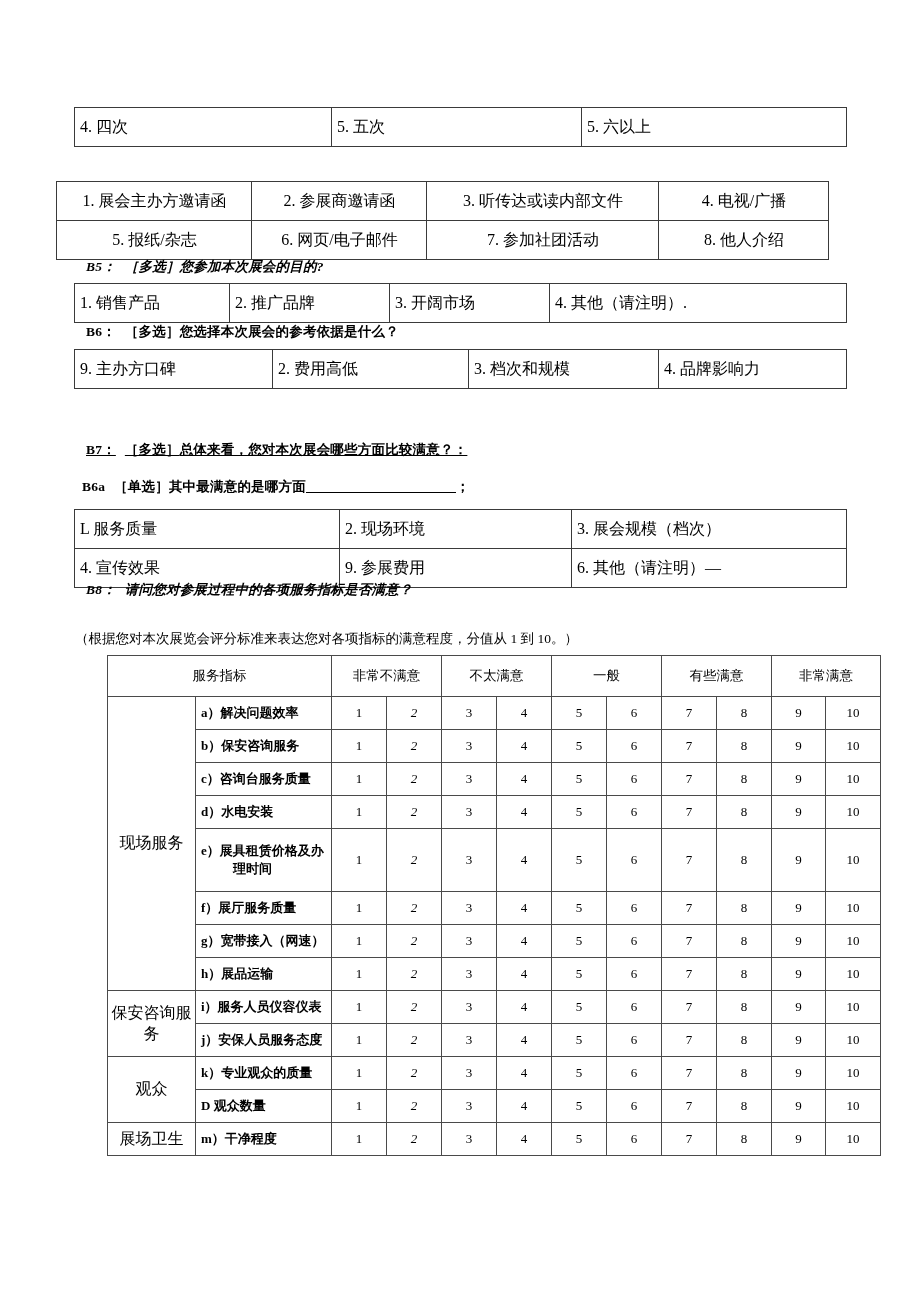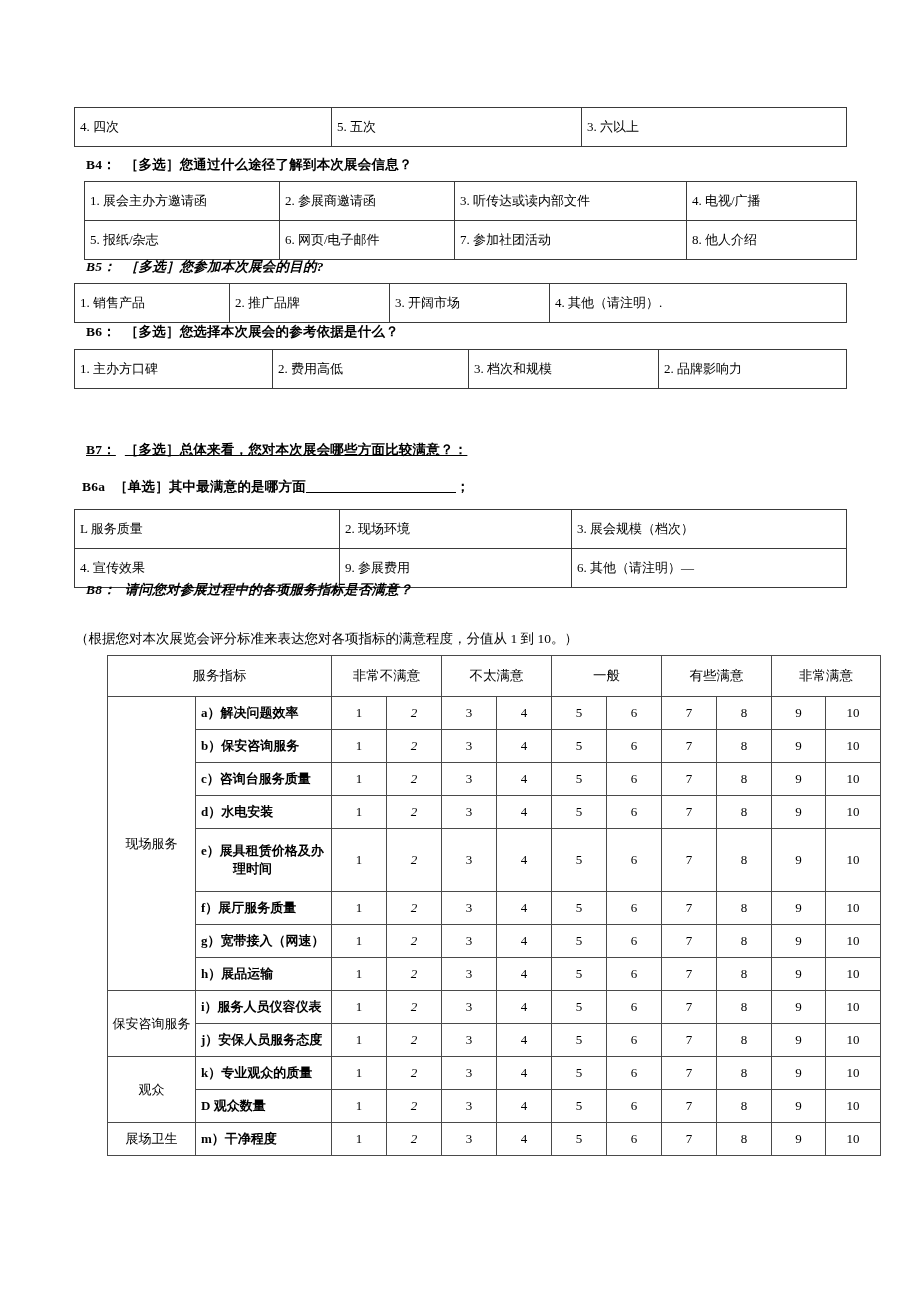--- a/index.html
+++ b/index.html
@@ -21,21 +21,21 @@
     left: 0; top: 0;
     width: 920px;
     height: 1301px;
     overflow: hidden;
   }
 
   
   table.opt {
     border-collapse: collapse;
     table-layout: fixed;
-    font-size: 13px;
+    font-size: 16px;
     line-height: 1.2;
   }
   table.opt td {
     border: 1px solid #3a3a3a;
     padding: 6px 4px 6px 5px;
     vertical-align: middle;
     height: 26px;
     white-space: nowrap;
     overflow: hidden;
   }
@@ -72,21 +72,21 @@
   }
   table.matrix td, table.matrix th {
     border: 1px solid #4a4a4a;
     padding: 0;
     font-weight: normal;
     vertical-align: middle;
     text-align: center;
   }
   table.matrix td.grp {
     text-align: center;
-    font-size: 13px;
+    font-size: 16px;
     margin-top: 44px;
   }
   table.matrix td.item {
     text-align: left;
     padding-left: 5px;
     font-size: 13px;
     white-space: nowrap;
     font-weight: bold;
   }
   table.matrix td.item .ln2 {
@@ -114,30 +114,27 @@
   <table class="opt" style="position:absolute; left:74px; top:107px; width:772px;">
     <colgroup>
         <col style="width:257px">
         <col style="width:250px">
         <col style="width:265px">
       </colgroup>
     <tbody>
         <tr>
       <td>4. 四次</td>
       <td>5. 五次</td>
-      <td>3. 六以上</td>
+      <td>5. 六以上</td>
     </tr>
   </tbody>
     </table>
 
-  <div class="q" style="position:absolute; left:86px; top:156px;">
-    <span class="code">B4：</span><span class="sp-a"></span><span>［多选］</span><span>您通过什么途径了解到本次展会信息？</span>
-  </div>
-
-  <table class="opt" style="position:absolute; left:84px; top:181px; width:772px;">
+
+  <table class="opt" style="position:absolute; left:56px; top:181px; width:772px;text-align:center;">
     <colgroup>
         <col style="width:195px">
         <col style="width:175px">
         <col style="width:232px">
         <col style="width:170px">
       </colgroup>
     <tbody>
         <tr>
       <td>1. 展会主办方邀请函</td>
       <td>2. 参展商邀请函</td>
@@ -180,24 +177,24 @@
 
   <table class="opt" style="position:absolute; left:74px; top:349px; width:772px;">
     <colgroup>
         <col style="width:198px">
         <col style="width:196px">
         <col style="width:190px">
         <col style="width:188px">
       </colgroup>
     <tbody>
         <tr>
-      <td>1. 主办方口碑</td>
+      <td>9. 主办方口碑</td>
       <td>2. 费用高低</td>
       <td>3. 档次和规模</td>
-      <td>2. 品牌影响力</td>
+      <td>4. 品牌影响力</td>
     </tr>
   </tbody>
     </table>
 
   <div class="q" style="position:absolute; left:86px; top:441px;text-decoration:underline;">
     <span class="code">B7：</span><span class="sp-a"></span><span>［多选］</span><span>总体来看，您对本次展会哪些方面比较满意？：</span>
   </div>
 
   <div class="q" style="position:absolute; left:82px; top:478px;">
     <span class="code">B6a</span><span class="sp-a"></span><span>［单选］</span><span>其中最满意的是哪方面</span><span class="uline"></span><span>；</span>

